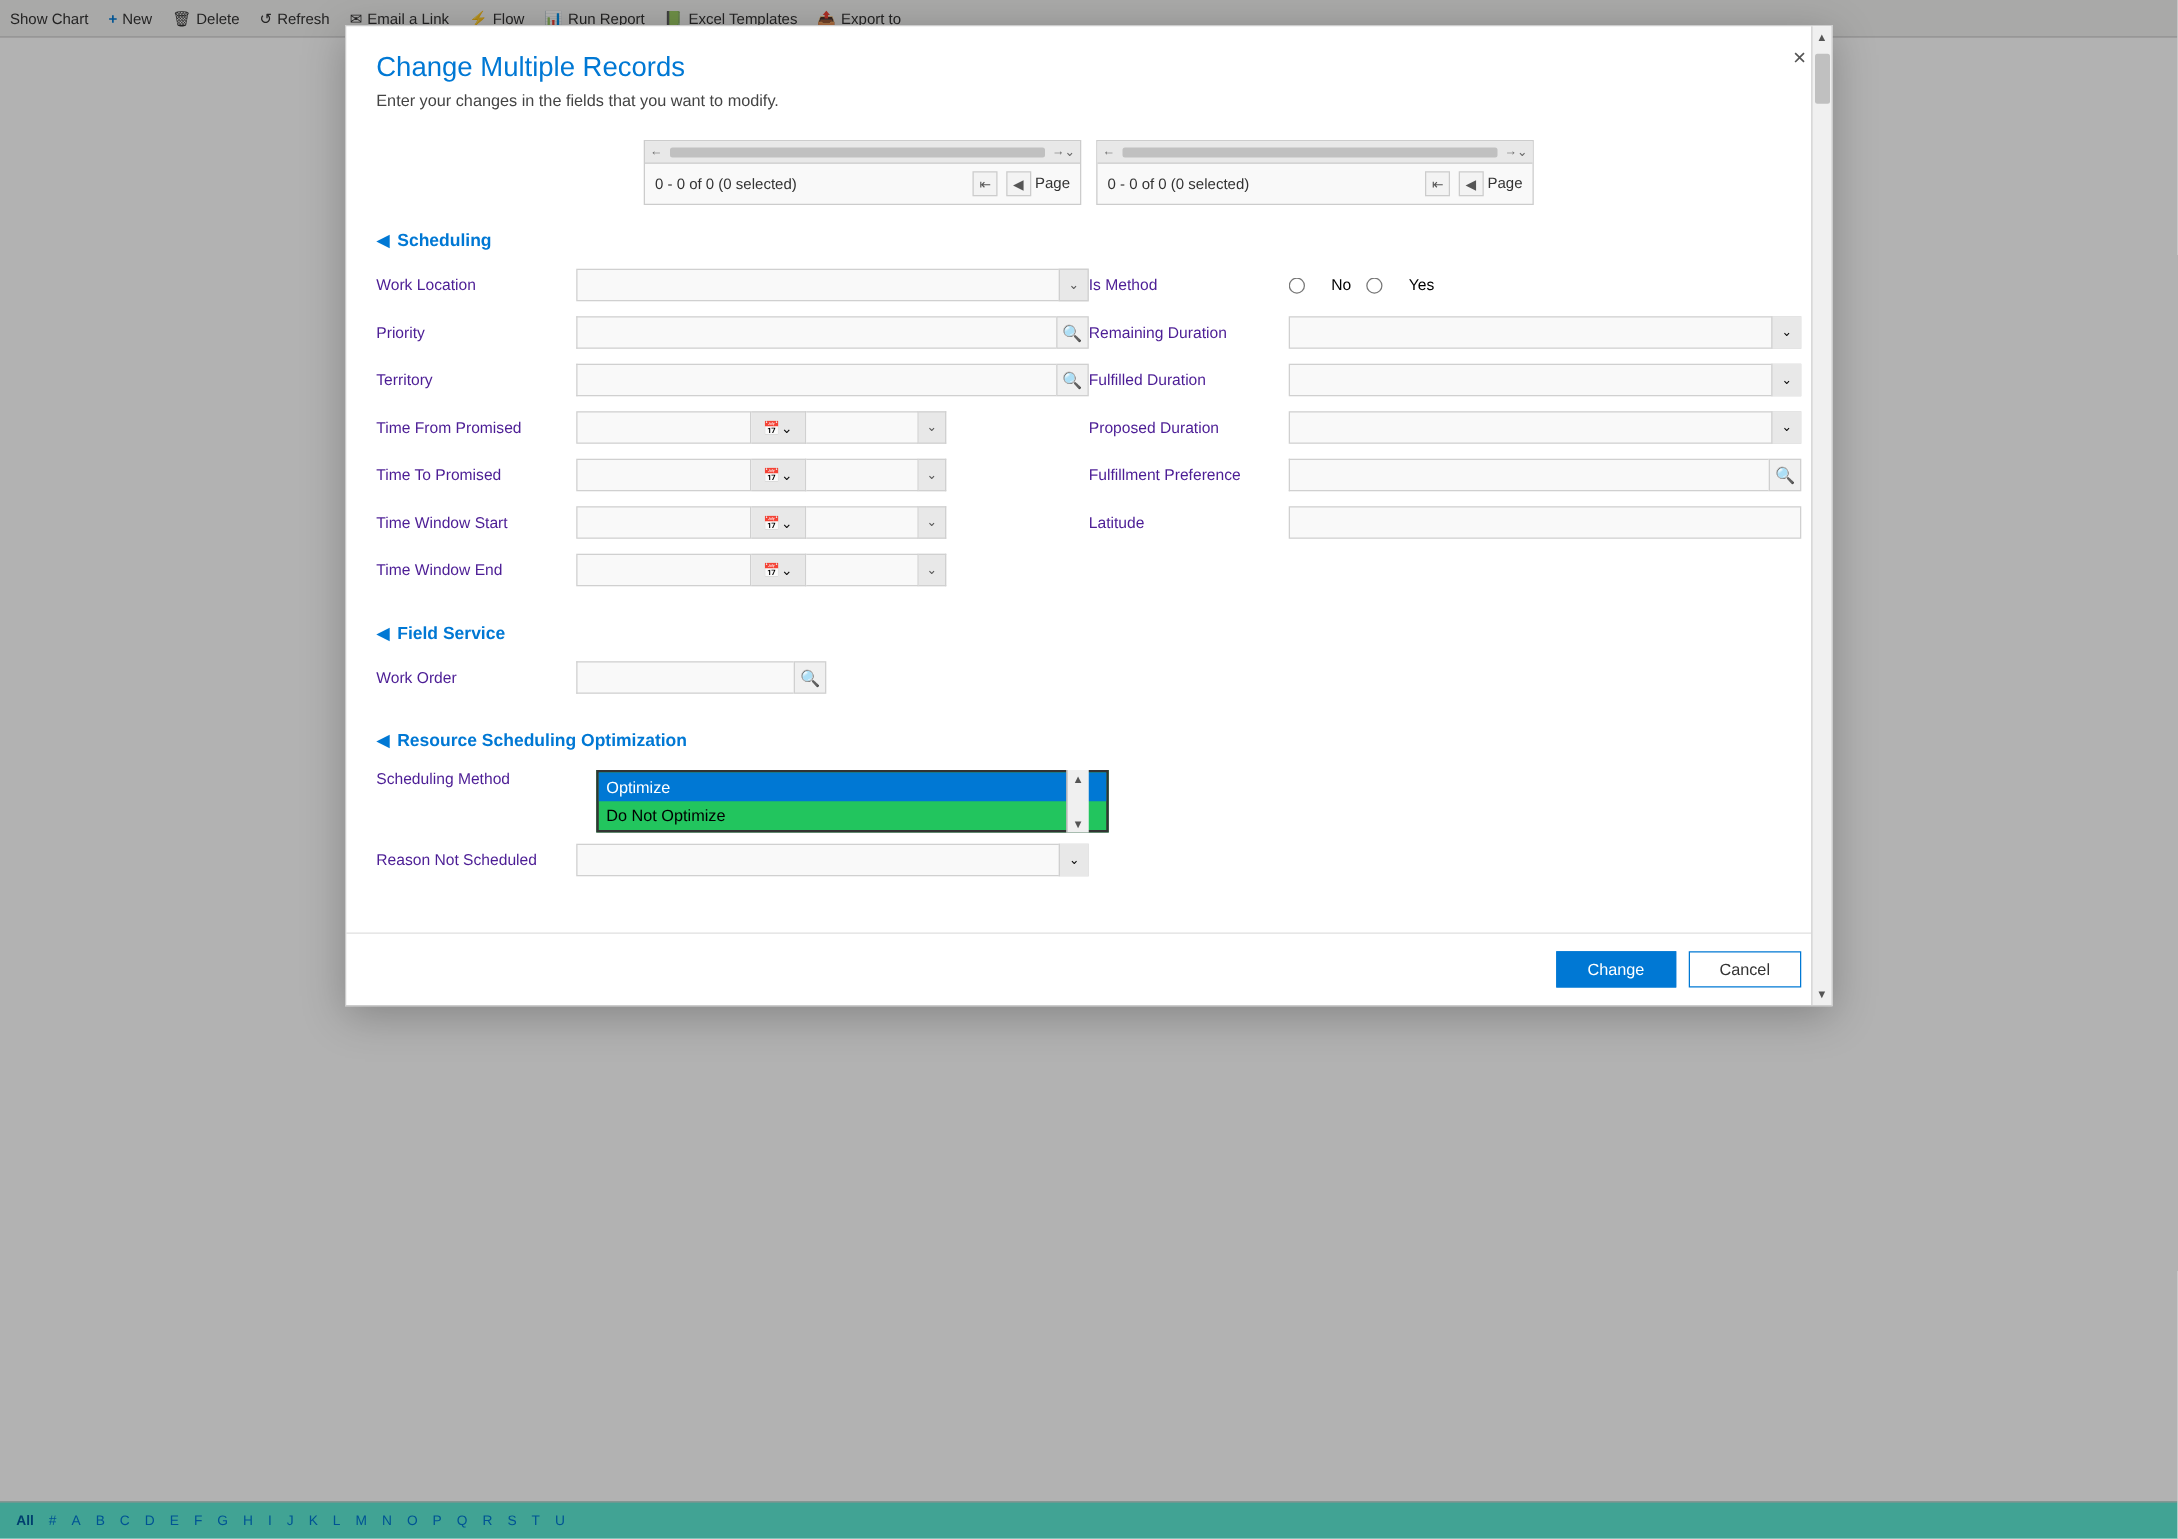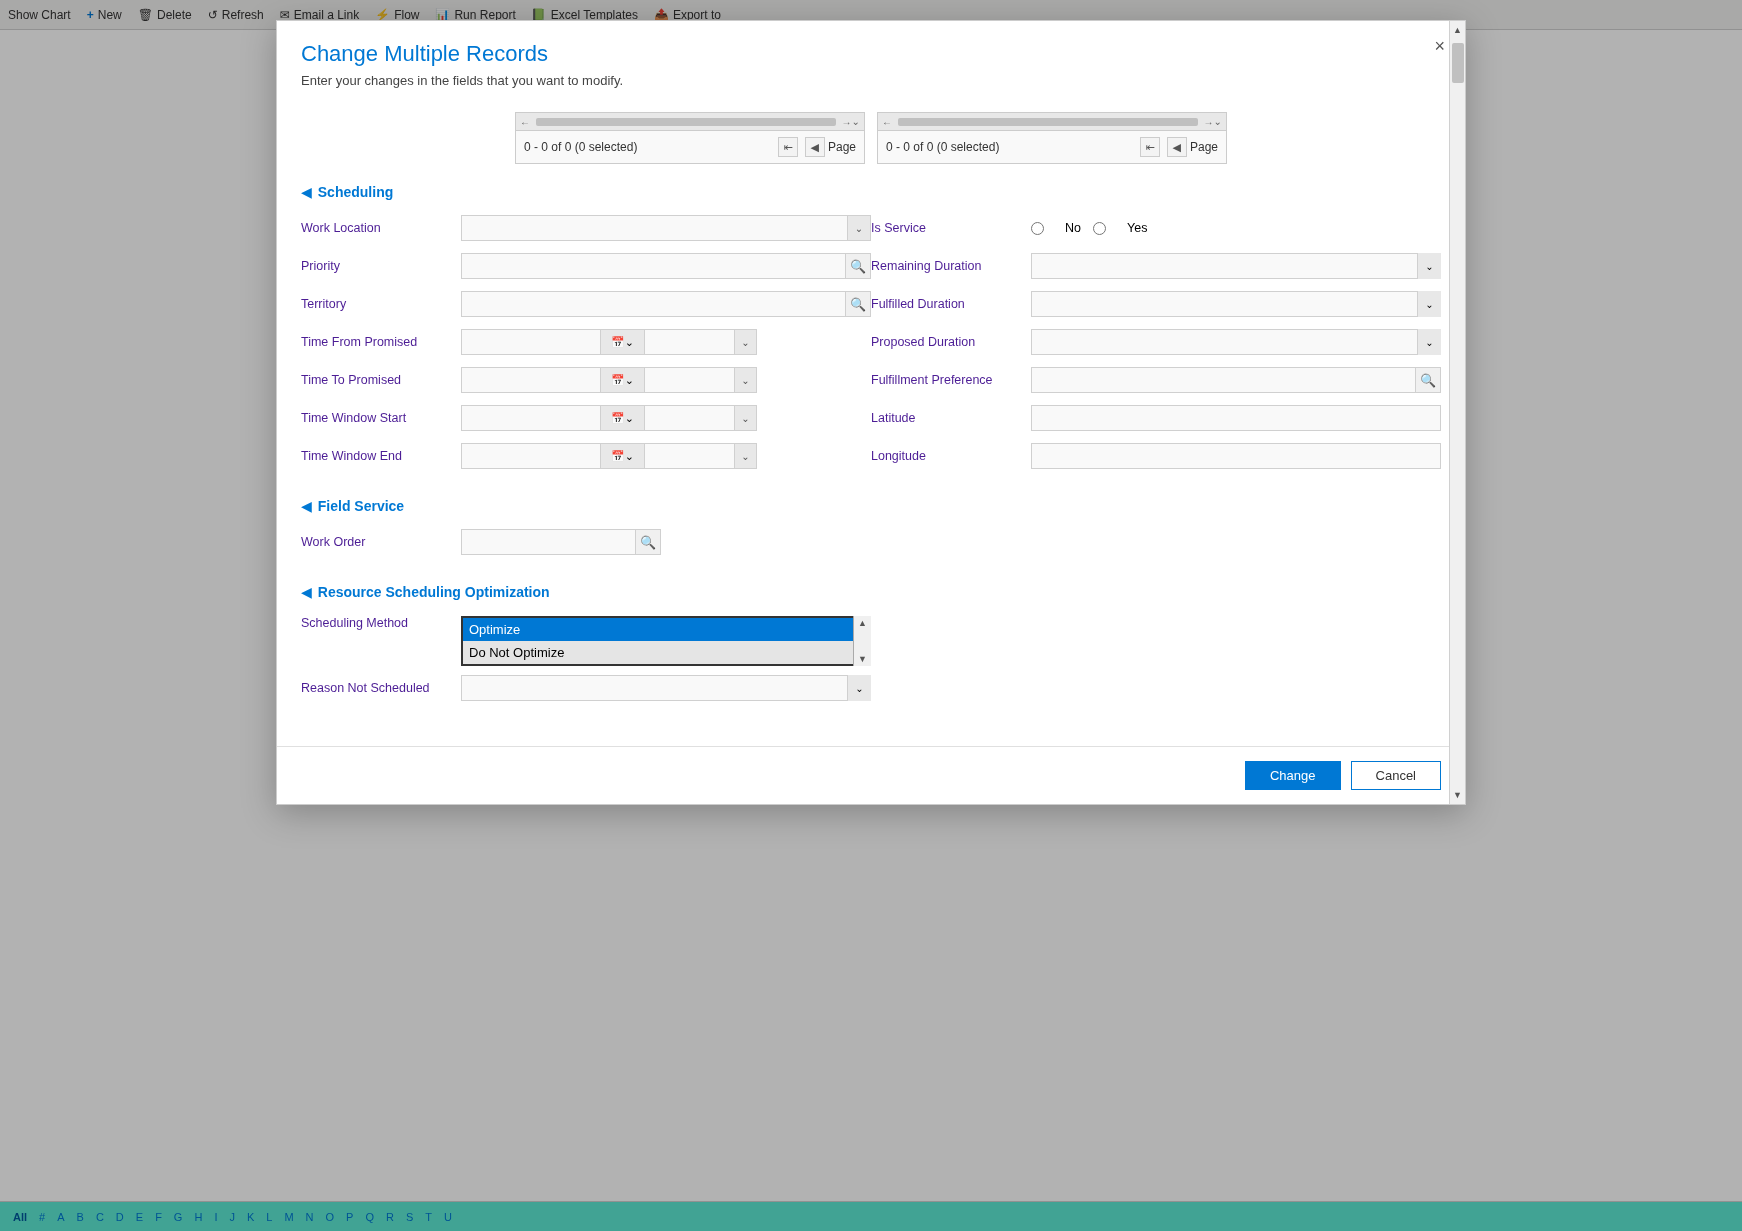--- a/index.html
+++ b/index.html
@@ -407,22 +407,23 @@
     }
 
     
     .rso-dropdown-container {
       position: relative;
       width: 100%;
     }
 
     .rso-list {
       border: 2px solid #333;
-      background: #e5e5e5;
-      width: 100%;
+      background: #22c55e;
+      width: 100%;
+      margin-left: 16px;
     }
 
     .rso-list-item {
       padding: 4px 20px 4px 6px;
       font-size: 13px;
       cursor: pointer;
     }
 
     .rso-list-item.selected {
       background: #0078d4;
@@ -669,21 +670,21 @@
                 <div class="time-arrow-btn">⌄</div>
               </div>
             </div>
           </div>
 
         </div>
 
         <div class="form-col">
 
           <div class="form-row">
-            <span class="form-label">Is Service</span>
+            <span class="form-label">Is Method</span>
             <div class="form-control-wrap">
               <div class="radio-group">
                 <label class="radio-option">
                   <input type="radio" name="is_primary" value="no" style="">
                   <span>No</span>
                 </label>
                 <label class="radio-option">
                   <input type="radio" name="is_primary" value="yes" style="">
                   <span>Yes</span>
                 </label>
@@ -731,26 +732,20 @@
             </div>
           </div>
 
           <div class="form-row">
             <span class="form-label">Latitude</span>
             <div class="form-control-wrap">
               <input type="text" class="input-text" style="">
             </div>
           </div>
 
-          <div class="form-row">
-            <span class="form-label">Longitude</span>
-            <div class="form-control-wrap">
-              <input type="text" class="input-text" style="">
-            </div>
-          </div>
 
         </div>
       </div>
     </div>
 
     <div class="section">
       <div class="section-header">
         <span class="section-collapse-icon">◀</span>
         <span class="section-title">Field Service</span>
       </div>

